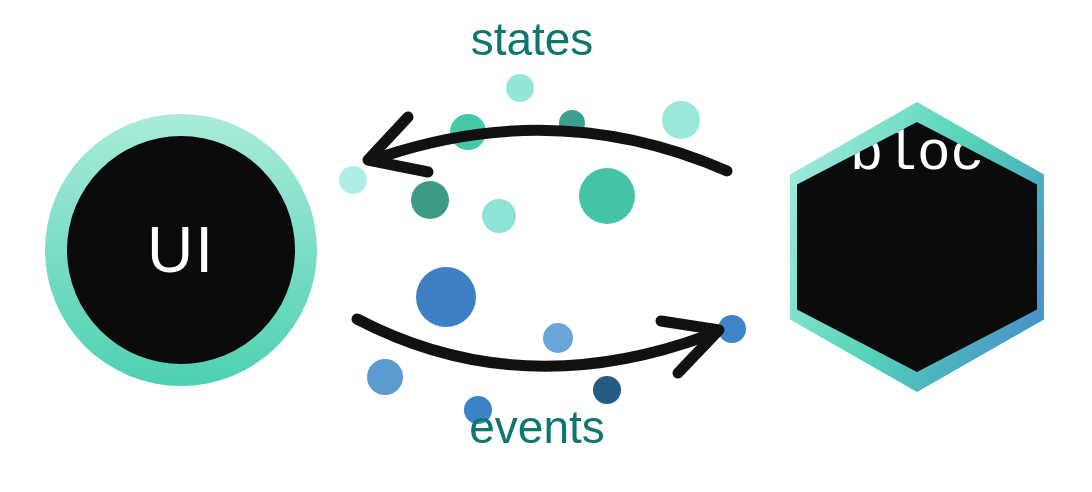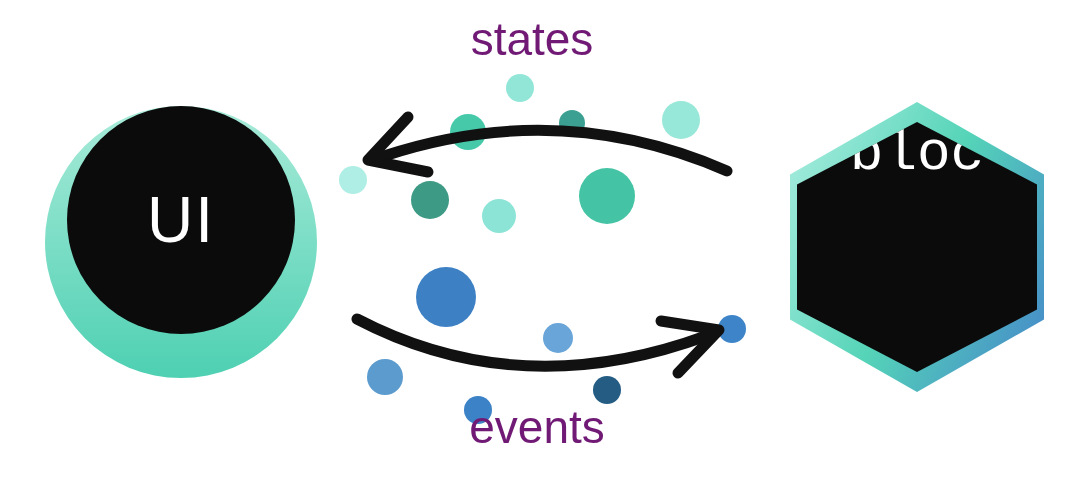--- a/index.html
+++ b/index.html
@@ -12,26 +12,26 @@
     position: relative;
     width: 1092px;
     height: 492px;
     overflow: hidden;
     background: #ffffff;
   }
   
   .ui-ring {
     position: absolute;
     left: 45px;
-    top: 106px;
+    top: 114px;
     width: 272px;
     height: 272px;
     border-radius: 50%;
     display: flex;
-    align-items: flex-start;
+    align-items: center;
     justify-content: center;
   }
   .ui-inner {
     width: 228px;
     height: 228px;
     border-radius: 50%;
     display: flex;
     align-items: center;
     justify-content: center;
   }
@@ -61,21 +61,21 @@
     justify-content: center;
     font-family: Liberation Mono, monospace;
   }
   .bloc-label {
     font-size: 56px;
     font-weight: 300;
   }
   
   .flow-label {
     position: absolute;
-    color: #701a75;
+    color: #0f766e;
     font-size: 46px;
     font-weight: 400;
     transform: translateX(-50%);
     white-space: nowrap;
   }
   .states-label { left: 532px; top: 12px; }
   .events-label { left: 537px; top: 400px; }
   
   #dots-layer { position: absolute; left: 0; top: 0; width: 100%; height: 100%; }
   .dot { position: absolute; border-radius: 50%; }

